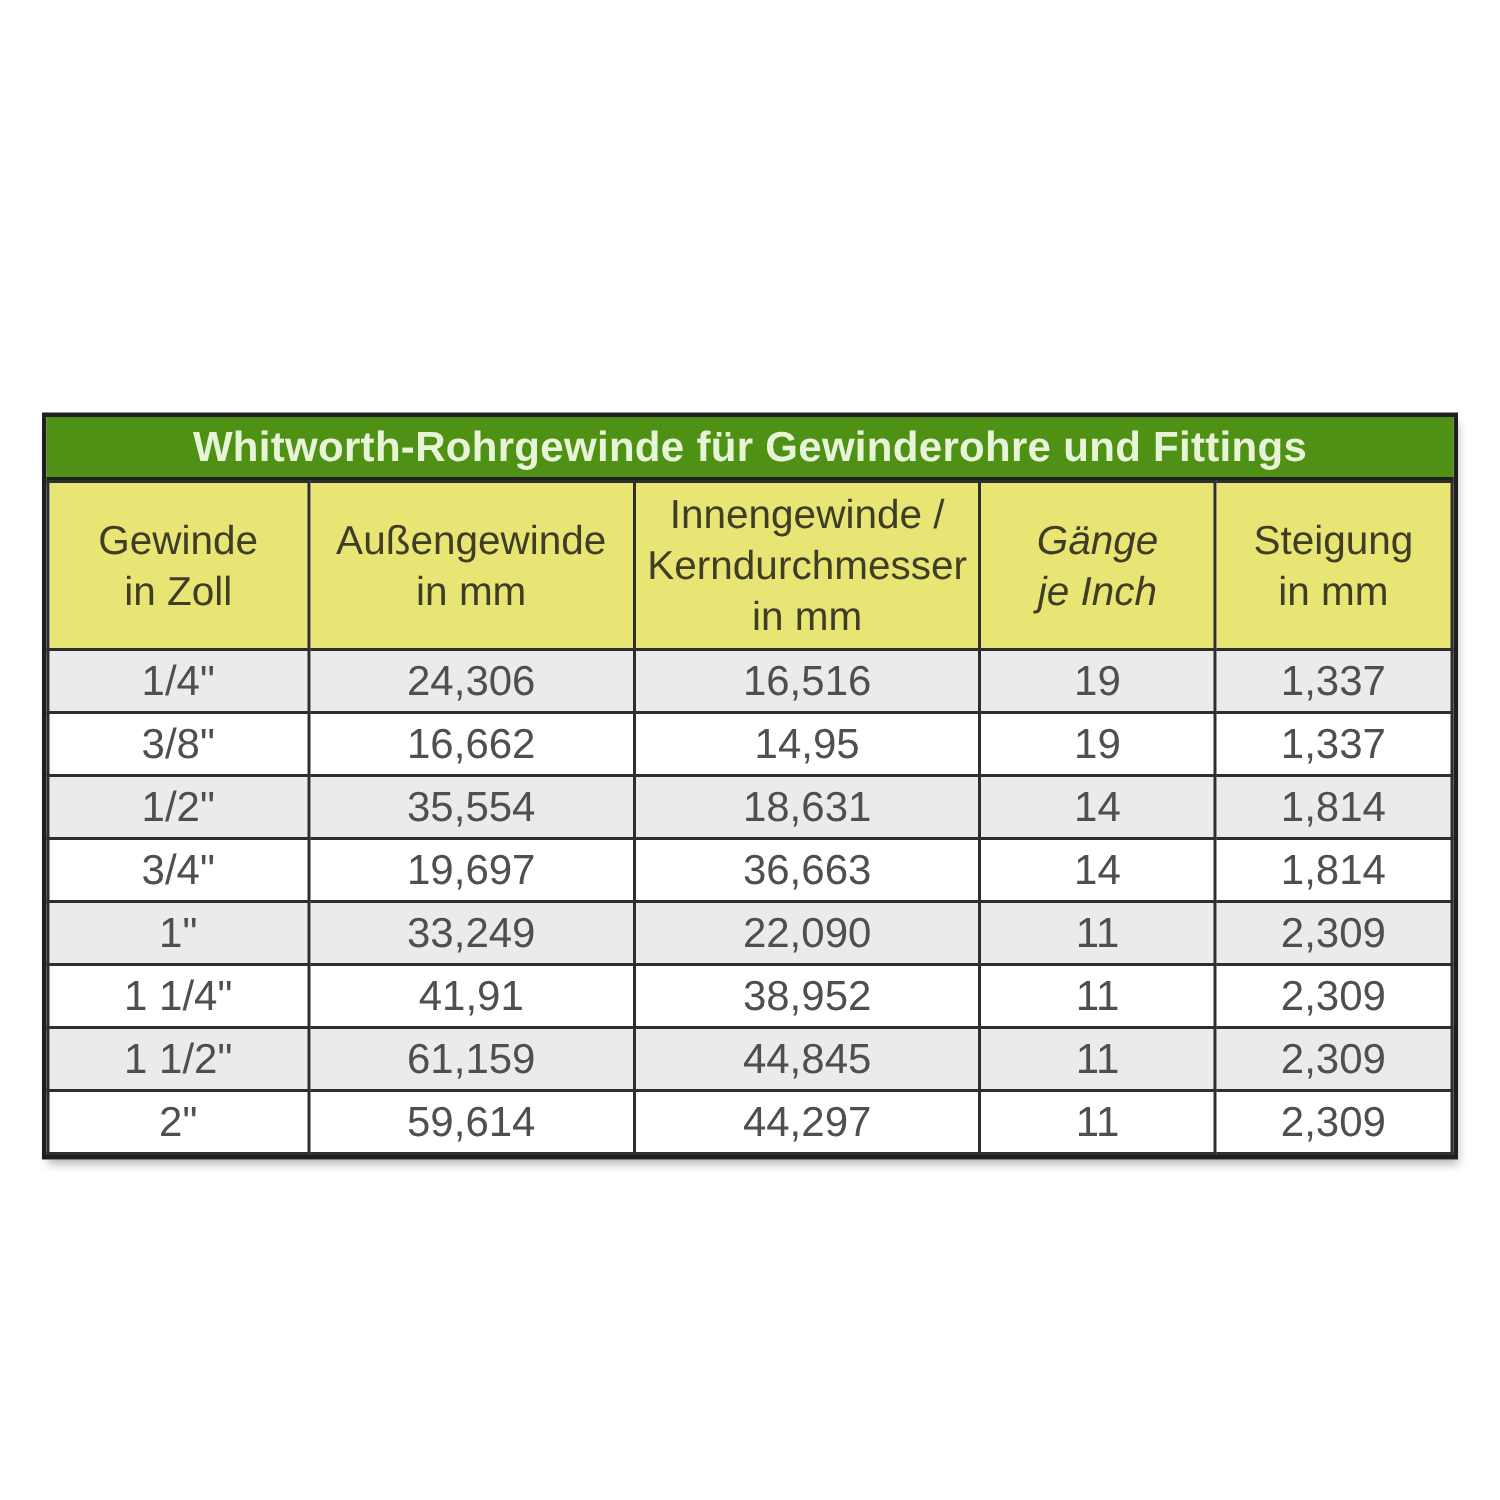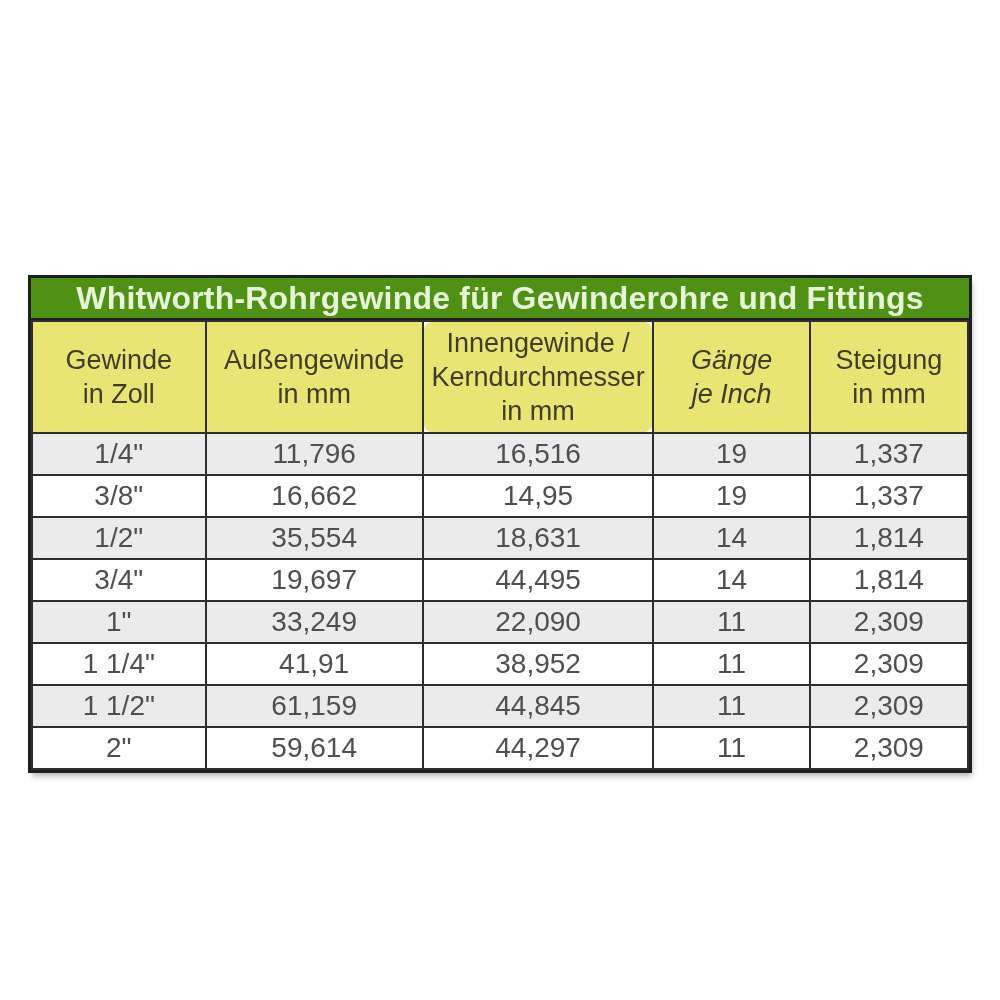--- a/index.html
+++ b/index.html
@@ -20,21 +20,21 @@
     border: 3px solid #1f1f1f;
     box-shadow: 2px 5px 6px -2px rgba(0,0,0,0.3);
     background: #ffffff;
   }
   .title-bar {
     height: 40px;
     line-height: 40px;
     background: #4f9114;
     border-bottom: 2px solid #1f1f1f;
     color: #e8f4d8;
-    font-size: 32px;
+    font-size: 28px;
     font-weight: 700;
     text-align: center;
     letter-spacing: 0.2px;
     white-space: nowrap;
   }
   table {
     width: 100%;
     border-collapse: collapse;
     table-layout: fixed;
     padding-left: 42px;
@@ -57,21 +57,21 @@
   td {
     height: 38px;
     background: #ffffff;
     color: #4f4f4f;
     font-size: 28px;
     font-weight: 400;
   }
   tbody tr:nth-child(odd) td { background: #ebebeb; }
   th:nth-child(1) { width: 18.5%; }
   th:nth-child(2) { width: 23.3%; margin-left: 48px; }
-  th:nth-child(3) { width: 24.8%; border-radius: 12px; }
+  th:nth-child(3) { width: 24.8%; }
   th:nth-child(4) { width: 16.6%; font-style: italic; }
   th:nth-child(5) { width: 16.8%; }
 </style>
 </head>
 <body>
 
 <div class="figure">
   <div class="title-bar">Whitworth-Rohrgewinde für Gewinderohre und Fittings</div>
   <table>
     <thead>
@@ -85,21 +85,21 @@
 in mm</th>
           <th>Gänge
 je Inch</th>
           <th>Steigung
 in mm</th>
         </tr>
     </thead>
     <tbody id="body-rows">
         <tr>
           <td>1/4"</td>
-          <td>11,796</td>
+          <td>24,306</td>
           <td>16,516</td>
           <td>19</td>
           <td>1,337</td>
         </tr>
         <tr>
           <td>3/8"</td>
           <td>16,662</td>
           <td>14,95</td>
           <td>19</td>
           <td>1,337</td>
@@ -107,21 +107,21 @@
         <tr>
           <td>1/2"</td>
           <td>35,554</td>
           <td>18,631</td>
           <td>14</td>
           <td>1,814</td>
         </tr>
         <tr>
           <td>3/4"</td>
           <td>19,697</td>
-          <td>44,495</td>
+          <td>36,663</td>
           <td>14</td>
           <td>1,814</td>
         </tr>
         <tr>
           <td>1"</td>
           <td>33,249</td>
           <td>22,090</td>
           <td>11</td>
           <td>2,309</td>
         </tr>

